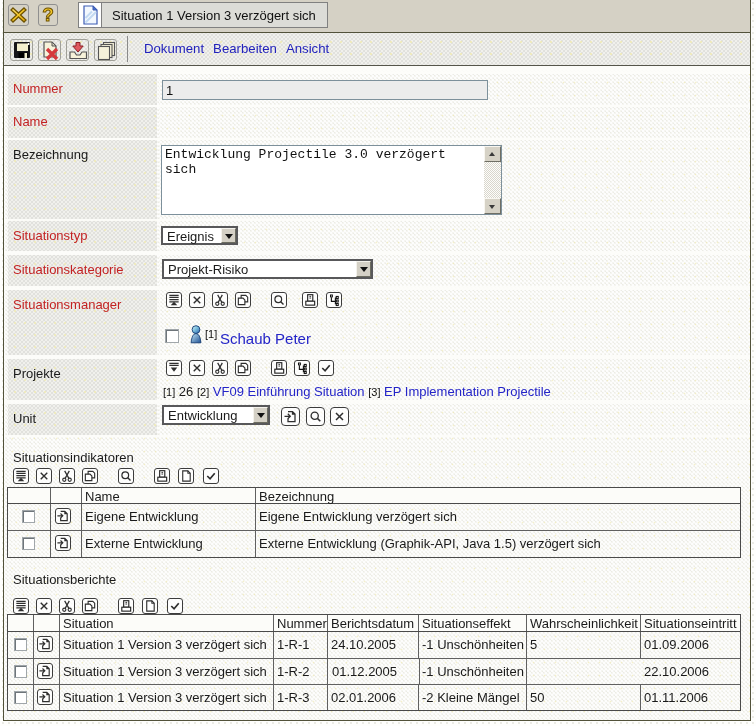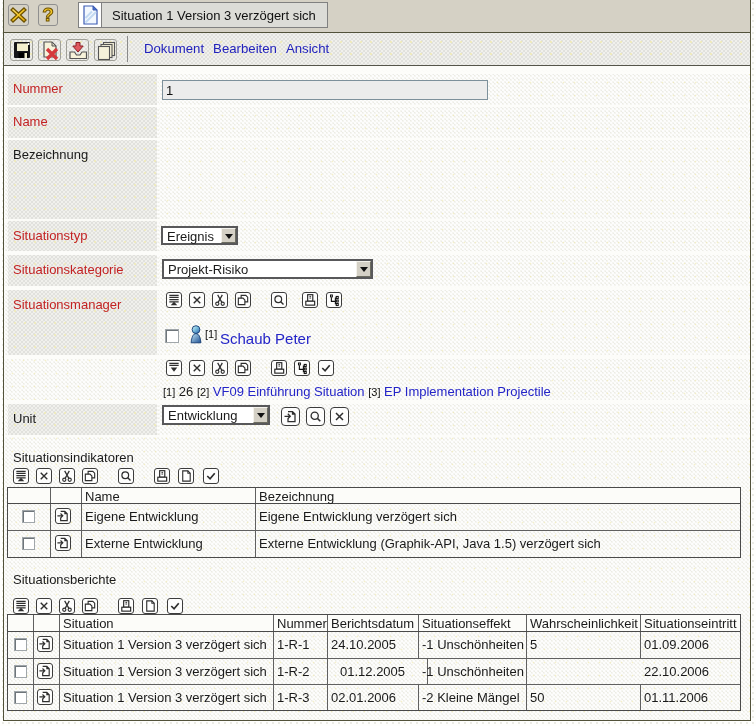--- a/index.html
+++ b/index.html
@@ -136,20 +136,31 @@
         <div class="lab texg">
           <span class="lt red">Name</span>
         </div>
         <div class="fld texw"></div>
       </div>
       <div class="row" style="top:74px;height:81px;">
         <div class="lab texg">
           <span class="lt">Bezeichnung</span>
         </div>
         <div class="fld texw"></div>
+        <div style="position:absolute;left:153px;top:5px;width:341px;height:70px;border:1px solid #7d909b;background:#fff;">
+          <div style="position:absolute;left:3px;top:1px;font-family:'Liberation Mono',monospace;font-size:13px;line-height:15px;color:#111;">Entwicklung Projectile 3.0 verzögert<br>sich</div>
+          <div style="position:absolute;right:0;top:0;bottom:0;width:17px;background:repeating-conic-gradient(#fdfdfb 0% 25%, #d9d6cc 0% 50%); background-size:2px 2px;">
+            <div class="sbtn" style="top:0;">
+              <span class="tri-u"></span>
+            </div>
+            <div class="sbtn" style="bottom:0;">
+              <span class="tri-d"></span>
+            </div>
+          </div>
+        </div>
       </div>
       <div class="row" style="top:155px;height:30px;">
         <div class="lab texg">
           <span class="lt red">Situationstyp</span>
         </div>
         <div class="fld texw"></div>
         <div class="sel" style="left:153px;top:5px;width:77px;height:19px;">
           <span class="stx" style="left:4px;">Ereignis</span>
           <span class="sar"></span>
         </div>
@@ -240,20 +251,23 @@
               </linearGradient>
             </defs>
             <circle cx="8" cy="4.6" r="3.9" fill="url(#pg)" stroke="#123a70" stroke-width="0.9"></circle>
             <path d="M8 8.6 C5 8.6 3.6 12.5 3.1 17.8 h9.8 C12.4 12.5 11 8.6 8 8.6 Z" fill="url(#pg2)" stroke="#123a70" stroke-width="0.9"></path>
           </svg>
         </div>
         <span class="seq" style="position:absolute;left:197px;top:38px;">[1]</span>
         <a class="lnk" style="position:absolute;left:212px;top:40px;font-size:15px;">Schaub Peter</a>
       </div>
       <div class="row" style="top:293px;height:41px;">
+        <div class="lab texg">
+          <span class="lt">Projekte</span>
+        </div>
         <div class="fld texw"></div>
         <div class="ib" style="left:158px;top:1px;">
           <svg width="15" height="15" viewBox="0 0 15 15">
             <g stroke="#2e2e2e" stroke-width="1.3">
               <path d="M2.5 2.5h10M2.5 4.8h10"></path>
             </g>
             <path d="M7.5 11.5 L4 7 h7 Z" fill="#2e2e2e"></path>
           </svg>
         </div>
         <div class="ib" style="left:181px;top:1px;">
@@ -543,21 +557,21 @@
                 <path d="M1.5 7.3 h5.5 M4.8 4.8 L7.3 7.3 L4.8 9.8" fill="none" stroke="#2e2e2e" stroke-width="1.25"></path>
               </svg>
             </div>
           </div>
           <div class="cell" style="left:52px;width:214px;">
             <span class="ctx">Situation 1 Version 3 verzögert sich</span>
           </div>
           <div class="cell" style="left:266px;width:54px;">
             <span class="ctx">1-R-2</span>
           </div>
-          <div class="cell" style="left:329px;width:91px;">
+          <div class="cell" style="left:321px;width:91px;">
             <span class="ctx">01.12.2005</span>
           </div>
           <div class="cell" style="left:411px;width:108px;">
             <span class="ctx">-1 Unschönheiten</span>
           </div>
           <div class="cell cellL" style="left:633px;right:0;">
             <span class="ctx">22.10.2006</span>
           </div>
         </div>
         <div class="trow last" style="height:25px;">

